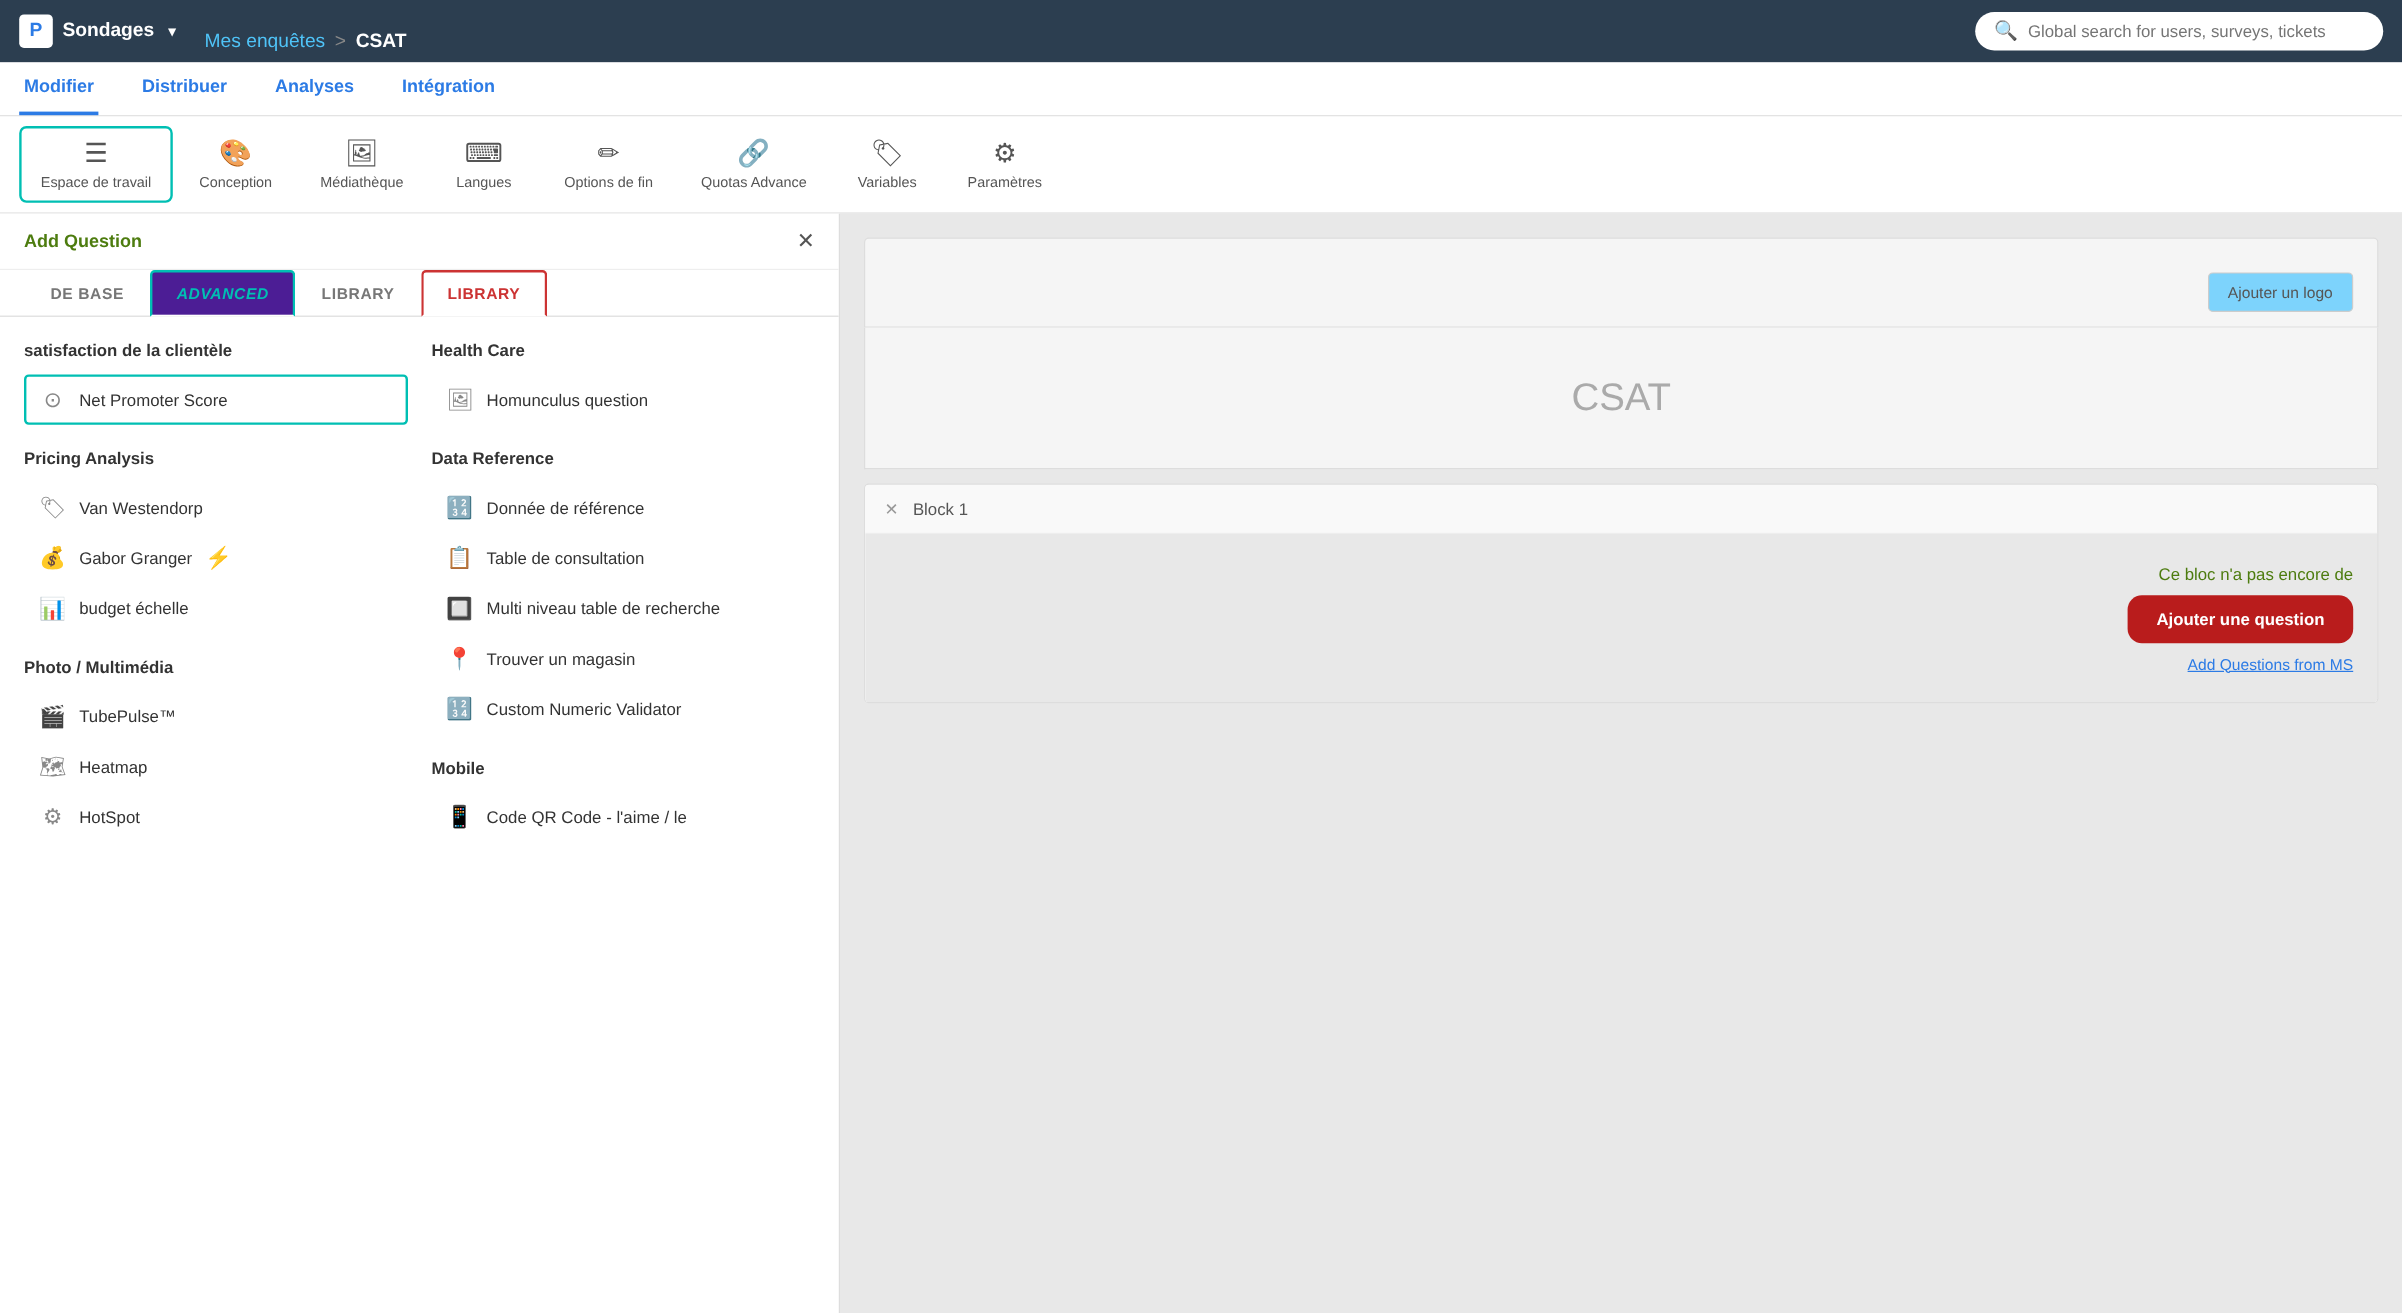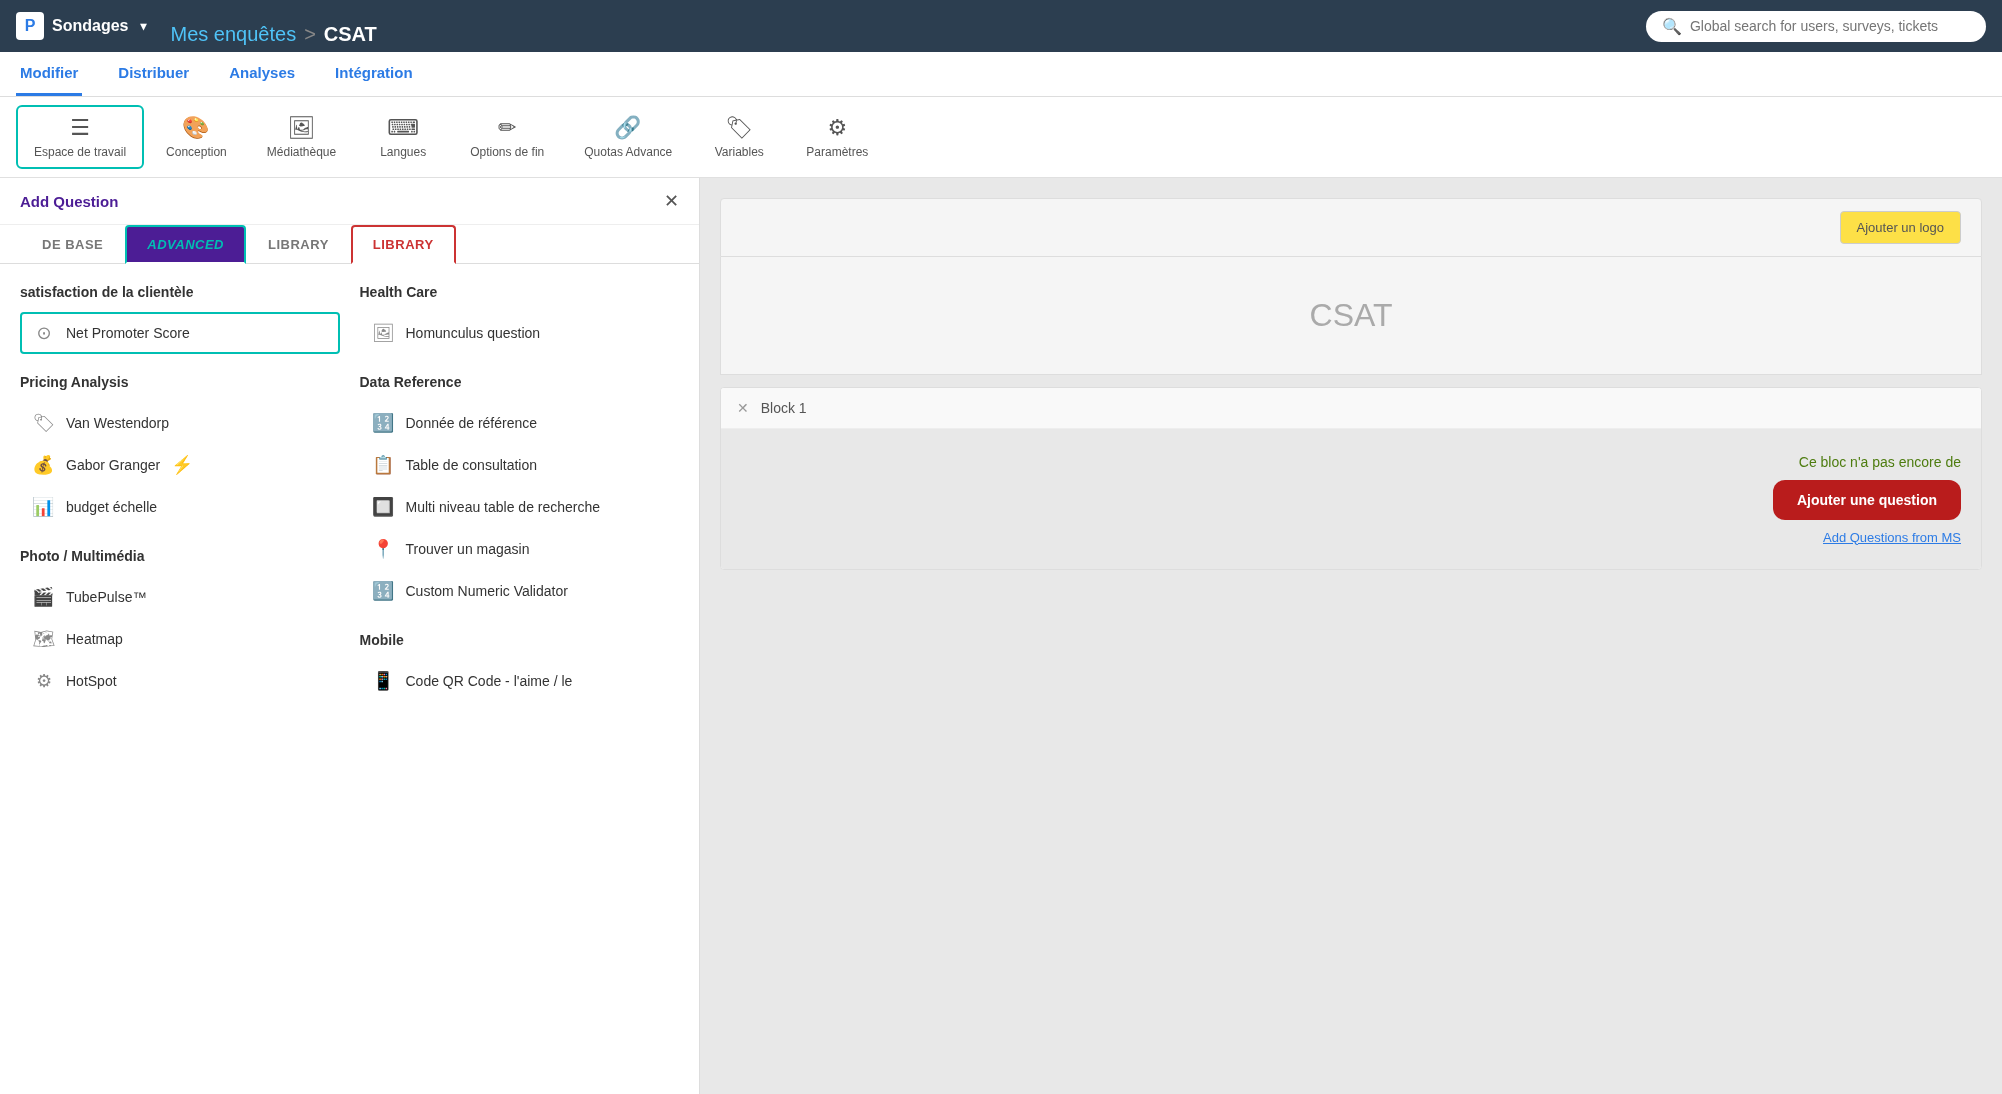--- a/index.html
+++ b/index.html
@@ -10,21 +10,21 @@
       display: flex; align-items: center; background: #2c3e50; height: 52px; padding: 0 16px;
     }
     .top-nav-logo {
       color: white; font-weight: bold; font-size: 18px; margin-right: 24px; display: flex; align-items: center; gap: 8px;
     }
     .logo-p {
       background: white; color: #2c7be5; font-weight: 900; width: 28px; height: 28px; display: flex; align-items: center; justify-content: center; border-radius: 4px; font-size: 16px;
     }
     .surveys-label { color: white; font-size: 16px; font-weight: 600; }
     .dropdown-arrow { color: white; font-size: 12px; margin-left: 4px; }
-    .nav-breadcrumb { display: flex; align-items: flex-end; gap: 8px; color: #4fc3f7; font-size: 20px; font-weight: 500; margin-top: 17px; }
+    .nav-breadcrumb { display: flex; align-items: flex-end; gap: 8px; color: #4fc3f7; font-size: 16px; font-weight: 500; margin-top: 17px; }
     .breadcrumb-sep { color: #888; }
     .breadcrumb-current { color: white; font-weight: 600; }
     .top-nav-search { margin-left: auto; display: flex; align-items: center; background: white; border-radius: 20px; padding: 6px 16px; gap: 8px; min-width: 340px; }
     .top-nav-search input { border: none; outline: none; font-size: 14px; color: #aaa; width: 100%; background: transparent; }
     .search-icon-char { color: #888; font-size: 16px; }
 
     
     .sub-nav {
       display: flex; background: white; border-bottom: 1px solid #ddd; padding: 0 16px; gap: 32px;
     }
@@ -48,21 +48,21 @@
       display: flex; height: calc(100vh - 52px - 44px - 62px);
     }
 
     
     .add-question-panel {
       width: 700px; background: white; border-right: 1px solid #ddd; overflow-y: auto; flex-shrink: 0;
     }
     .aq-header {
       display: flex; align-items: center; justify-content: space-between; padding: 12px 20px; border-bottom: 1px solid #eee;
     }
-    .aq-title { font-weight: 700; font-size: 15px; color: #4c1d95; }
+    .aq-title { font-weight: 700; font-size: 15px; color: #4d7c0f; }
     .aq-close { cursor: pointer; color: #555; font-size: 18px; }
 
     
     .aq-tabs {
       display: flex; border-bottom: 1px solid #ddd; padding: 0 20px; gap: 0;
     }
     .aq-tab {
       padding: 10px 20px; font-size: 13px; font-weight: 600; color: #777; cursor: pointer; border: 2px solid transparent; border-bottom: none; margin-bottom: -1px; letter-spacing: 0.5px;
     }
     .aq-tab.active-teal { color: #00bfb3; border: 2px solid #00bfb3; border-bottom: 2px solid white; border-radius: 4px 4px 0 0; background: #4c1d95; font-style: italic; }
@@ -81,21 +81,21 @@
     .section-gap { margin-bottom: 20px; }
 
     
     .survey-canvas {
       flex: 1; background: #e8e8e8; overflow-y: auto; padding: 20px;
     }
     .survey-header-bar {
       background: #f5f5f5; display: flex; justify-content: flex-end; padding: 12px 20px; border-radius: 4px 4px 0 0; border: 1px solid #ddd;
     }
     .add-logo-btn {
-      background: #fde047; border: 1px solid #ccc; padding: 8px 16px; border-radius: 4px; cursor: pointer; font-size: 13px; color: #555;
+      background: #7dd3fc; border: 1px solid #ccc; padding: 8px 16px; border-radius: 4px; cursor: pointer; font-size: 13px; color: #555; margin-top: 16px;
     }
     .survey-title-area {
       background: #f5f5f5; padding: 40px 20px; text-align: center; border-left: 1px solid #ddd; border-right: 1px solid #ddd; border-bottom: 1px solid #ddd; margin-bottom: 12px;
     }
     .survey-title-text { font-size: 32px; color: #aaa; font-weight: 400; }
     .block-container {
       background: white; border: 1px solid #ddd; border-radius: 4px; margin-bottom: 12px; overflow: hidden;
     }
     .block-header {
       display: flex; align-items: center; gap: 12px; padding: 12px 16px; background: #f9f9f9; border-bottom: 1px solid #eee;

